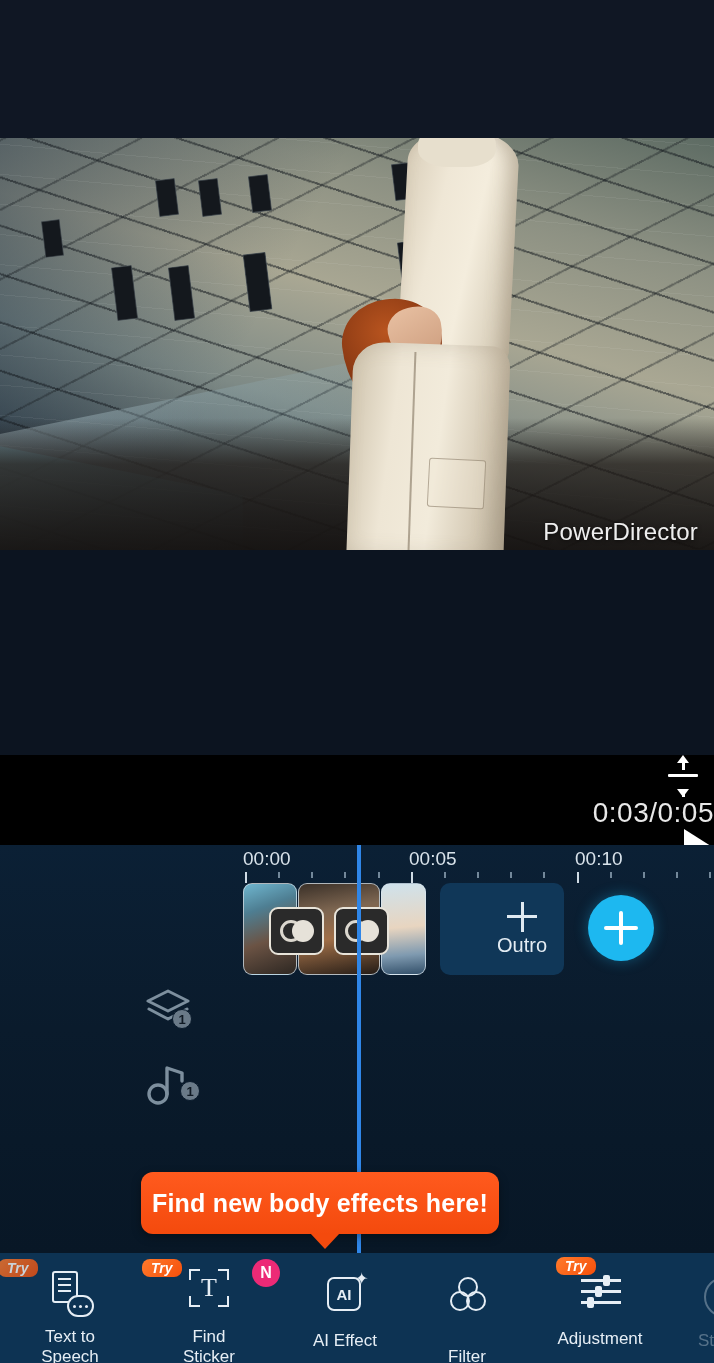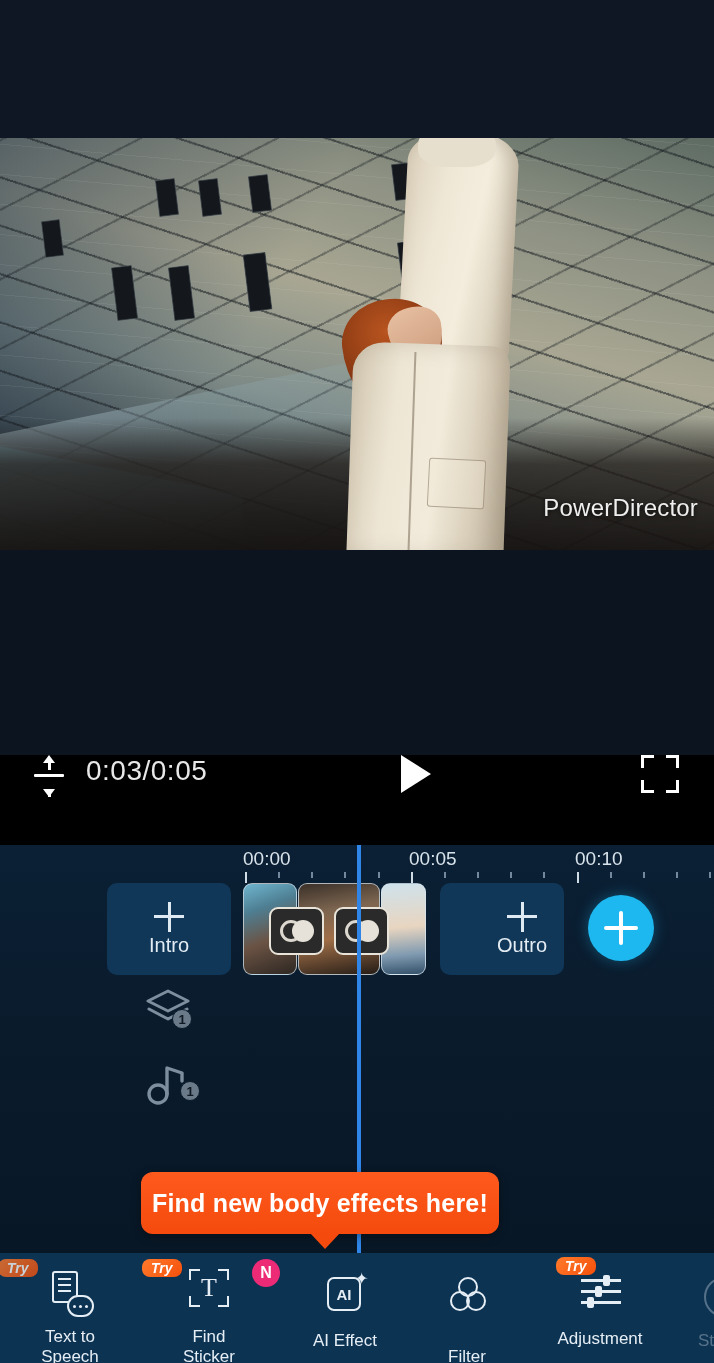--- a/index.html
+++ b/index.html
@@ -91,33 +91,33 @@
     background:rgba(120,105,85,0.55);
     transform:rotate(2deg);
   }
   .subj-pocket {
     position:absolute; left:60%; top:78%; width:8%; height:12%;
     border:1px solid rgba(130,115,95,0.55);
     background:rgba(240,232,215,0.35);
     border-radius:3px; transform:rotate(3deg);
   }
   .watermark {
-    position:absolute; right:16px; bottom:28px;
+    position:absolute; right:16px; bottom:4px;
     font-size:24px; color:rgba(255,255,255,0.93);
     text-shadow:0 1px 4px rgba(0,0,0,0.7);
     letter-spacing:0.2px;
   }
 
   
   .below-preview { position:absolute; left:0; top:550px; width:714px; height:205px; background:#0c1420; }
 
   
   .controlbar {
     position:absolute; left:0; top:755px; width:714px; height:90px;
-    background:#000; display:flex; align-items:flex-start;
+    background:#000; display:flex; align-items:flex-end;flex-direction:column;
   }
   .cb-ratio { width:62px; display:flex; justify-content:center; align-items:center; margin-left:18px; }
   .ratio-icon { width:30px; height:42px; position:relative; }
   .ratio-icon .bar { position:absolute; left:0; top:19px; width:30px; height:3px; background:#fff; border-radius:1px; }
   .ratio-icon .arw { position:absolute; left:50%; transform:translateX(-50%); width:0; height:0; }
   .ratio-icon .arw.up { top:0; border-left:6px solid transparent; border-right:6px solid transparent; border-bottom:8px solid #fff; }
   .ratio-icon .arw.up::after { content:""; position:absolute; left:-1.5px; top:8px; width:3px; height:7px; background:#fff; }
   .ratio-icon .arw.dn { bottom:0; border-left:6px solid transparent; border-right:6px solid transparent; border-top:8px solid #fff; }
   .ratio-icon .arw.dn::after { content:""; position:absolute; left:-1.5px; top:-7px; width:3px; height:7px; background:#fff; }
   .cb-time { font-size:28px; color:#e8e8e8; margin-left:6px; letter-spacing:0.5px; }
@@ -356,24 +356,20 @@
       <div class="tick minor" style="left:610px"></div>
       <div class="tick minor" style="left:643px"></div>
       <div class="tick minor" style="left:676px"></div>
       <div class="tick minor" style="left:709px"></div>
     </div>
 
     <div class="tracks">
 
       <div class="clip-row">
 
-        <div class="btn-intro">
-          <div class="plus-glyph"></div>
-          <div class="btn-label">Intro</div>
-        </div>
 
         <div class="clipstrip">
           <div class="clip c1"></div>
           <div class="clip c2"></div>
           <div class="clip c3"></div>
         </div>
 
         <div class="trans t1">
           <div class="trans-glyph">
             <div class="e l"></div>

